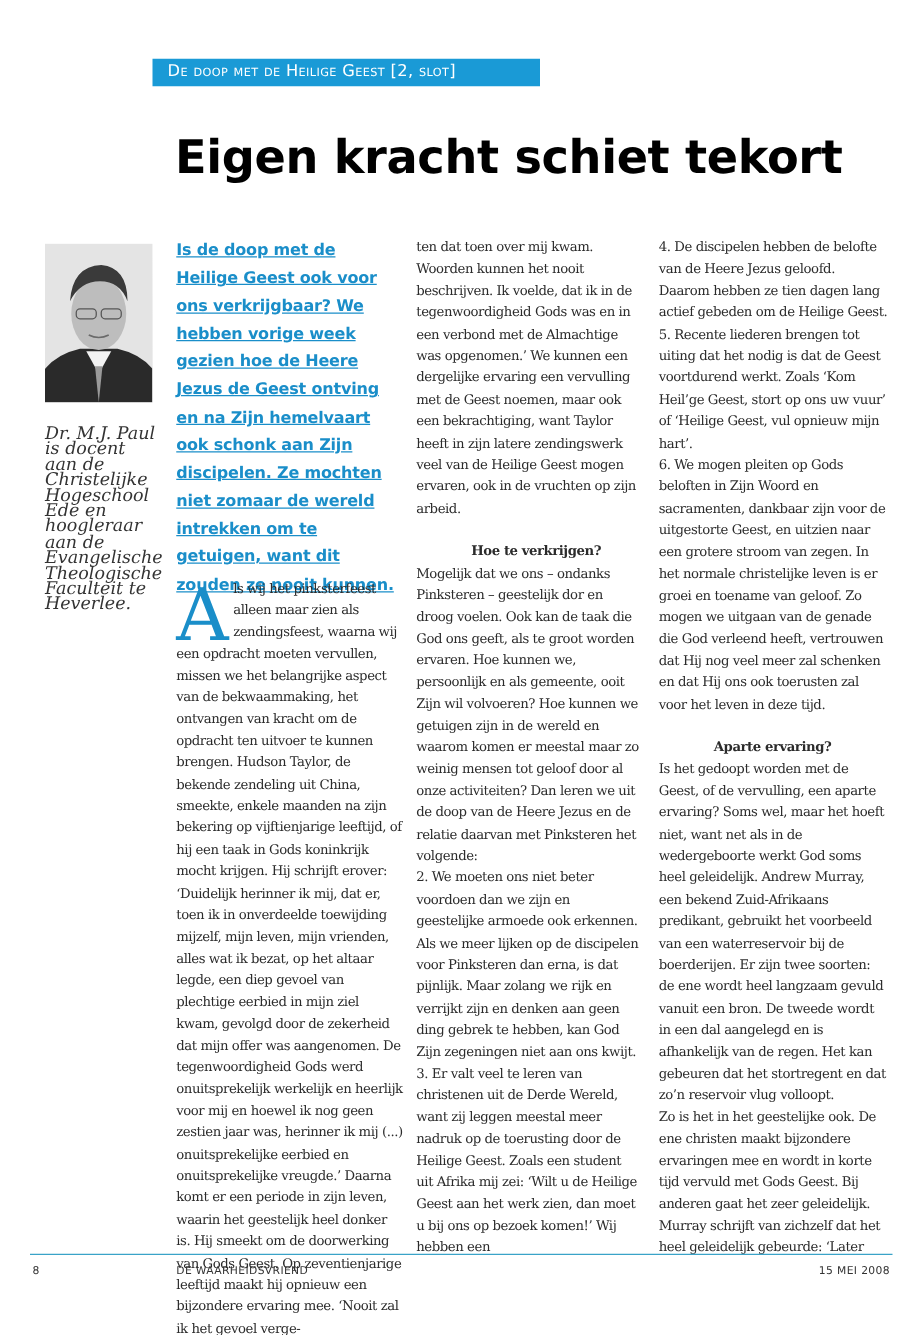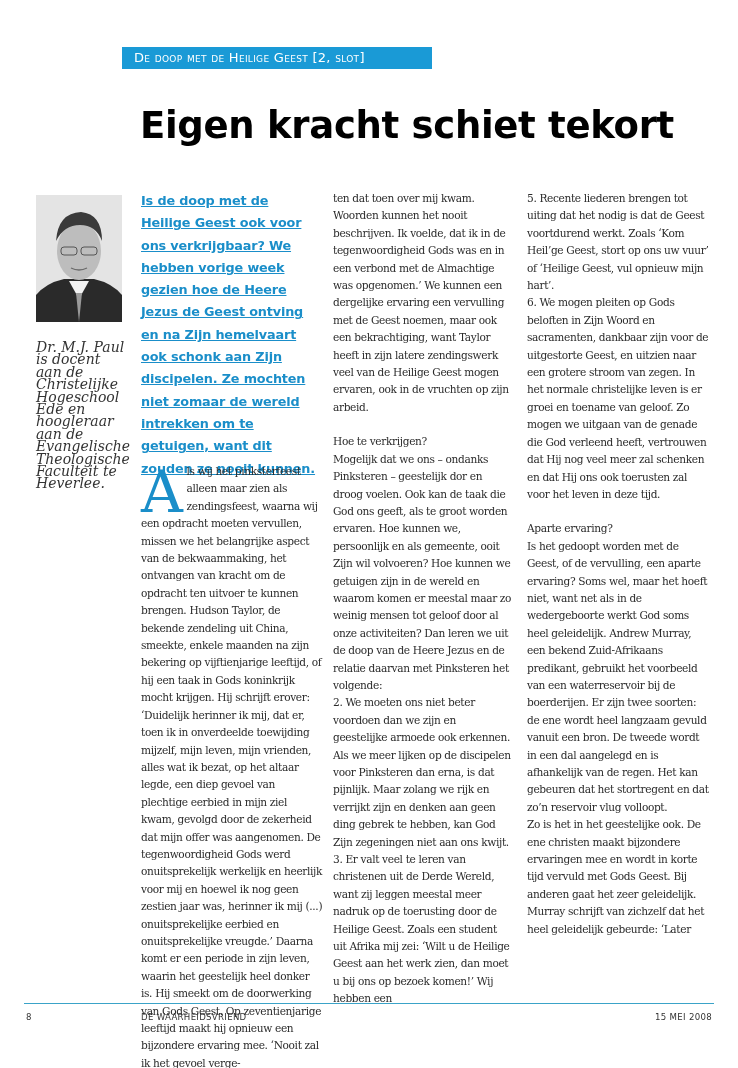--- a/index.html
+++ b/index.html
@@ -5,21 +5,21 @@
     html, body { margin: 0; padding: 0; background: #ffffff; }
     body { width: 738px; height: 1068px; position: relative; overflow: hidden; font-family: "DejaVu Serif", serif; color: #222; }
     .banner { position: absolute; left: 122px; top: 47px; width: 310px; height: 22px; background: #1a9ad6; color: #fff; font-family: "DejaVu Sans", sans-serif; font-size: 13px; line-height: 22px; padding-left: 12px; box-sizing: border-box; font-variant: small-caps; letter-spacing: 0.3px; }
     .title { position: absolute; left: 140px; top: 104px; font-family: "DejaVu Sans", sans-serif; font-weight: bold; font-size: 37px; color: #000000; letter-spacing: -0.3px; margin: 0; }
     .photo { position: absolute; left: 36px; top: 195px; width: 86px; height: 127px; background: linear-gradient(#ececec, #dadada); overflow: hidden; }
     .photo svg { display: block; }
     .caption { position: absolute; left: 36px; top: 341px; width: 92px; font-family: "DejaVu Serif", serif; font-style: italic; font-size: 14px; line-height: 12.4px; color: #333; }
     .intro { position: absolute; left: 141px; top: 190px; width: 180px; font-family: "DejaVu Sans", sans-serif; font-weight: bold; font-size: 12.8px; line-height: 22.3px; color: #1a8ec9; letter-spacing: -0.15px; text-decoration: underline; }
     .col { position: absolute; font-family: "DejaVu Serif", serif; font-size: 10.6px; line-height: 17.4px; color: #2b2b2b; letter-spacing: -0.35px; }
     .col p { margin: 0; }
-    .col .subhead { font-weight: normal; }
+    .col .subhead { font-weight: bold; margin-left: 44px; }
     .col .gap { height: 17px; }
     .col1 { left: 141px; top: 463px; width: 182px; }
     .col2 { left: 333px; top: 190px; width: 180px; }
     .col3 { left: 527px; top: 190px; width: 183px; }
     .dropcap { float: left; font-family: "DejaVu Serif", serif; font-size: 58px; line-height: 46px; color: #1a8ec9; margin: 2px 4px 0 0; padding-top: 4px; }
     .rule { position: absolute; left: 24px; top: 1003px; width: 690px; height: 1px; background: #3aa3c8; }
     .footer { position: absolute; top: 1012px; font-family: "DejaVu Sans", sans-serif; font-size: 8.6px; color: #333; letter-spacing: 0.3px; }
     .f-page { left: 26px; }
     .f-mag { left: 141px; }
     .f-date { right: 26px; text-align: right; }
@@ -55,20 +55,21 @@
 <div class="col col2">
   <p>ten dat toen over mij kwam. Woorden kunnen het nooit beschrijven. Ik voelde, dat ik in de tegenwoordigheid Gods was en in een verbond met de Almachtige was opgenomen.’ We kunnen een dergelijke ervaring een vervulling met de Geest noemen, maar ook een bekrachtiging, want Taylor heeft in zijn latere zendingswerk veel van de Heilige Geest mogen ervaren, ook in de vruchten op zijn arbeid.</p>
   <div class="gap"></div>
   <p class="subhead">Hoe te verkrijgen?</p>
   <p>Mogelijk dat we ons – ondanks Pinksteren – geestelijk dor en droog voelen. Ook kan de taak die God ons geeft, als te groot worden ervaren. Hoe kunnen we, persoonlijk en als gemeente, ooit Zijn wil volvoeren? Hoe kunnen we getuigen zijn in de wereld en waarom komen er meestal maar zo weinig mensen tot geloof door al onze activiteiten? Dan leren we uit de doop van de Heere Jezus en de relatie daarvan met Pinksteren het volgende:</p>
   <p>2. We moeten ons niet beter voordoen dan we zijn en geestelijke armoede ook erkennen. Als we meer lijken op de discipelen voor Pinksteren dan erna, is dat pijnlijk. Maar zolang we rijk en verrijkt zijn en denken aan geen ding gebrek te hebben, kan God Zijn zegeningen niet aan ons kwijt.</p>
   <p>3. Er valt veel te leren van christenen uit de Derde Wereld, want zij leggen meestal meer nadruk op de toerusting door de Heilige Geest. Zoals een student uit Afrika mij zei: ‘Wilt u de Heilige Geest aan het werk zien, dan moet u bij ons op bezoek komen!’ Wij hebben een</p>
 </div>
 
 <div class="col col3">
+  <p>4. De discipelen hebben de belofte van de Heere Jezus geloofd. Daarom hebben ze tien dagen lang actief gebeden om de Heilige Geest.</p>
   <p>5. Recente liederen brengen tot uiting dat het nodig is dat de Geest voortdurend werkt. Zoals ‘Kom Heil’ge Geest, stort op ons uw vuur’ of ‘Heilige Geest, vul opnieuw mijn hart’.</p>
   <p>6. We mogen pleiten op Gods beloften in Zijn Woord en sacramenten, dankbaar zijn voor de uitgestorte Geest, en uitzien naar een grotere stroom van zegen. In het normale christelijke leven is er groei en toename van geloof. Zo mogen we uitgaan van de genade die God verleend heeft, vertrouwen dat Hij nog veel meer zal schenken en dat Hij ons ook toerusten zal voor het leven in deze tijd.</p>
   <div class="gap"></div>
   <p class="subhead">Aparte ervaring?</p>
   <p>Is het gedoopt worden met de Geest, of de vervulling, een aparte ervaring? Soms wel, maar het hoeft niet, want net als in de wedergeboorte werkt God soms heel geleidelijk. Andrew Murray, een bekend Zuid-Afrikaans predikant, gebruikt het voorbeeld van een waterreservoir bij de boerderijen. Er zijn twee soorten: de ene wordt heel langzaam gevuld vanuit een bron. De tweede wordt in een dal aangelegd en is afhankelijk van de regen. Het kan gebeuren dat het stortregent en dat zo’n reservoir vlug volloopt.</p>
   <p>Zo is het in het geestelijke ook. De ene christen maakt bijzondere ervaringen mee en wordt in korte tijd vervuld met Gods Geest. Bij anderen gaat het zeer geleidelijk. Murray schrijft van zichzelf dat het heel geleidelijk gebeurde: ‘Later</p>
 </div>
 
 <div class="rule"></div>
 <div class="footer f-page">8</div>

